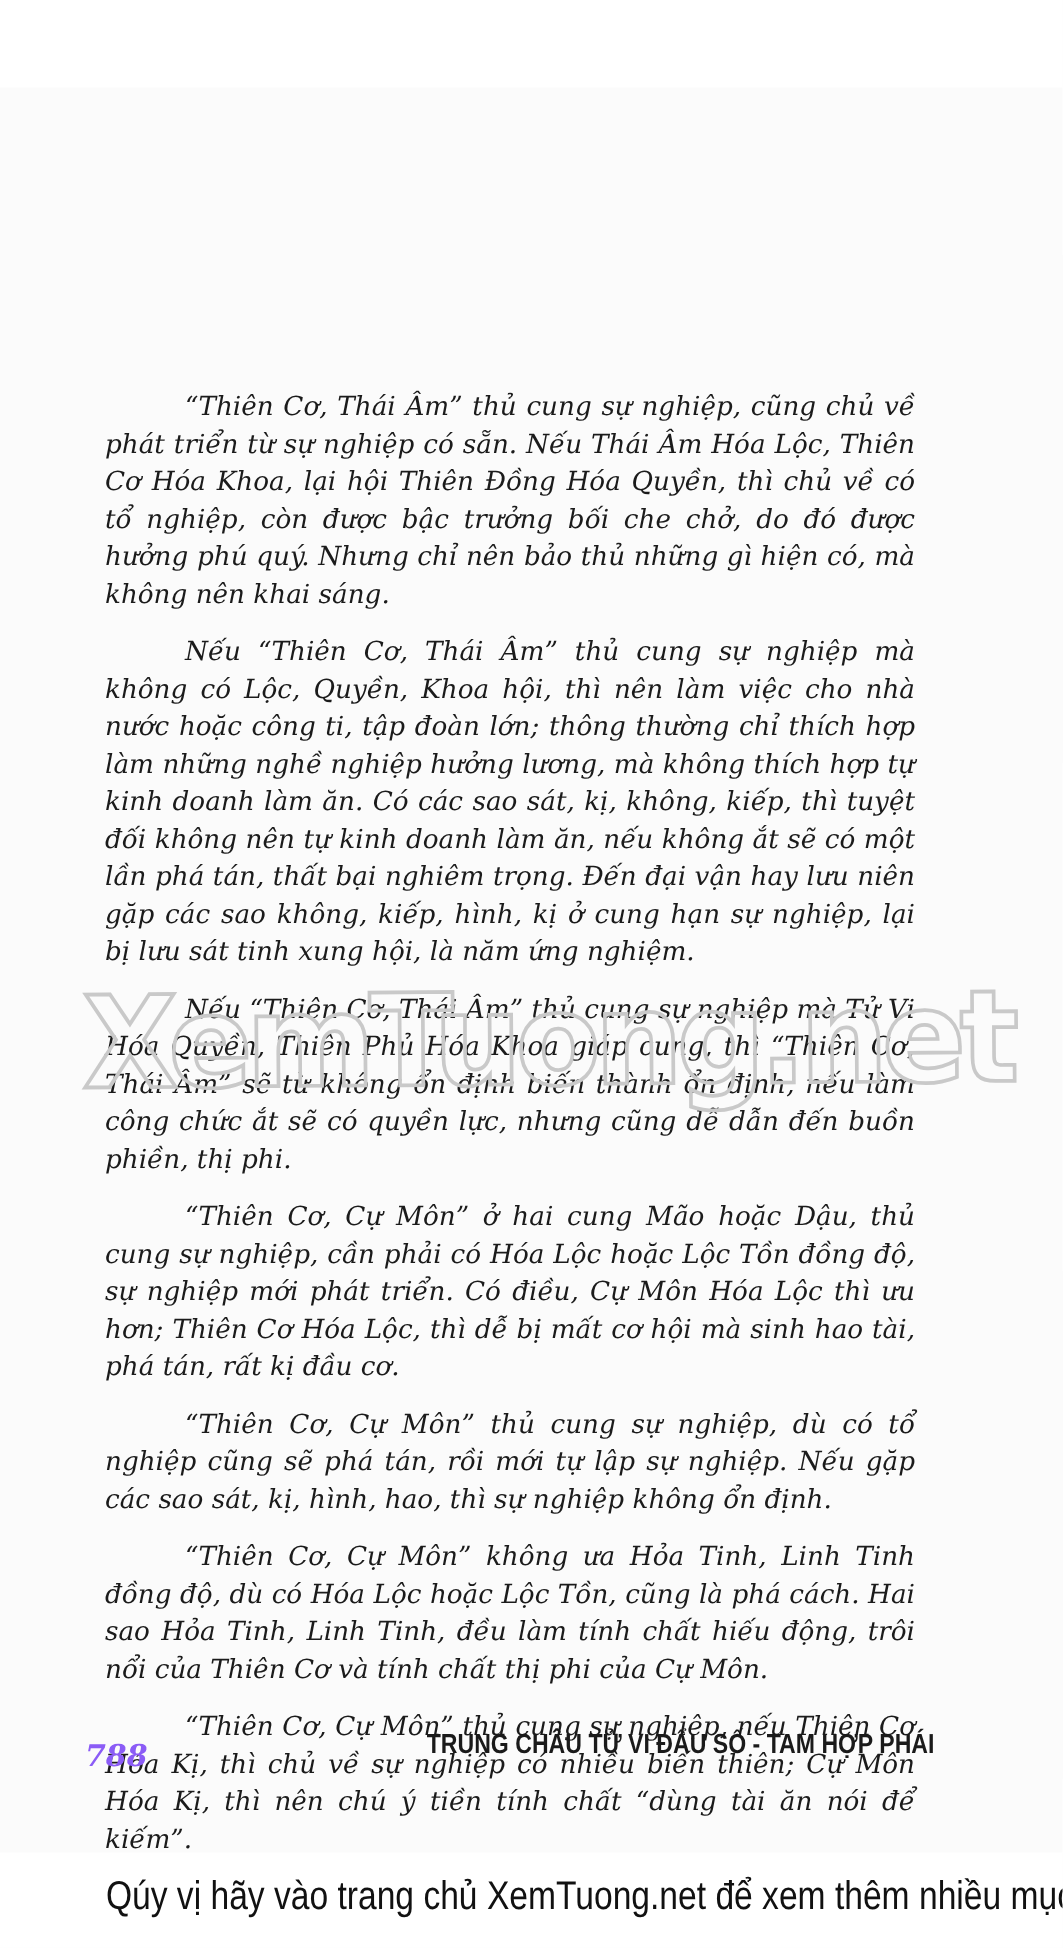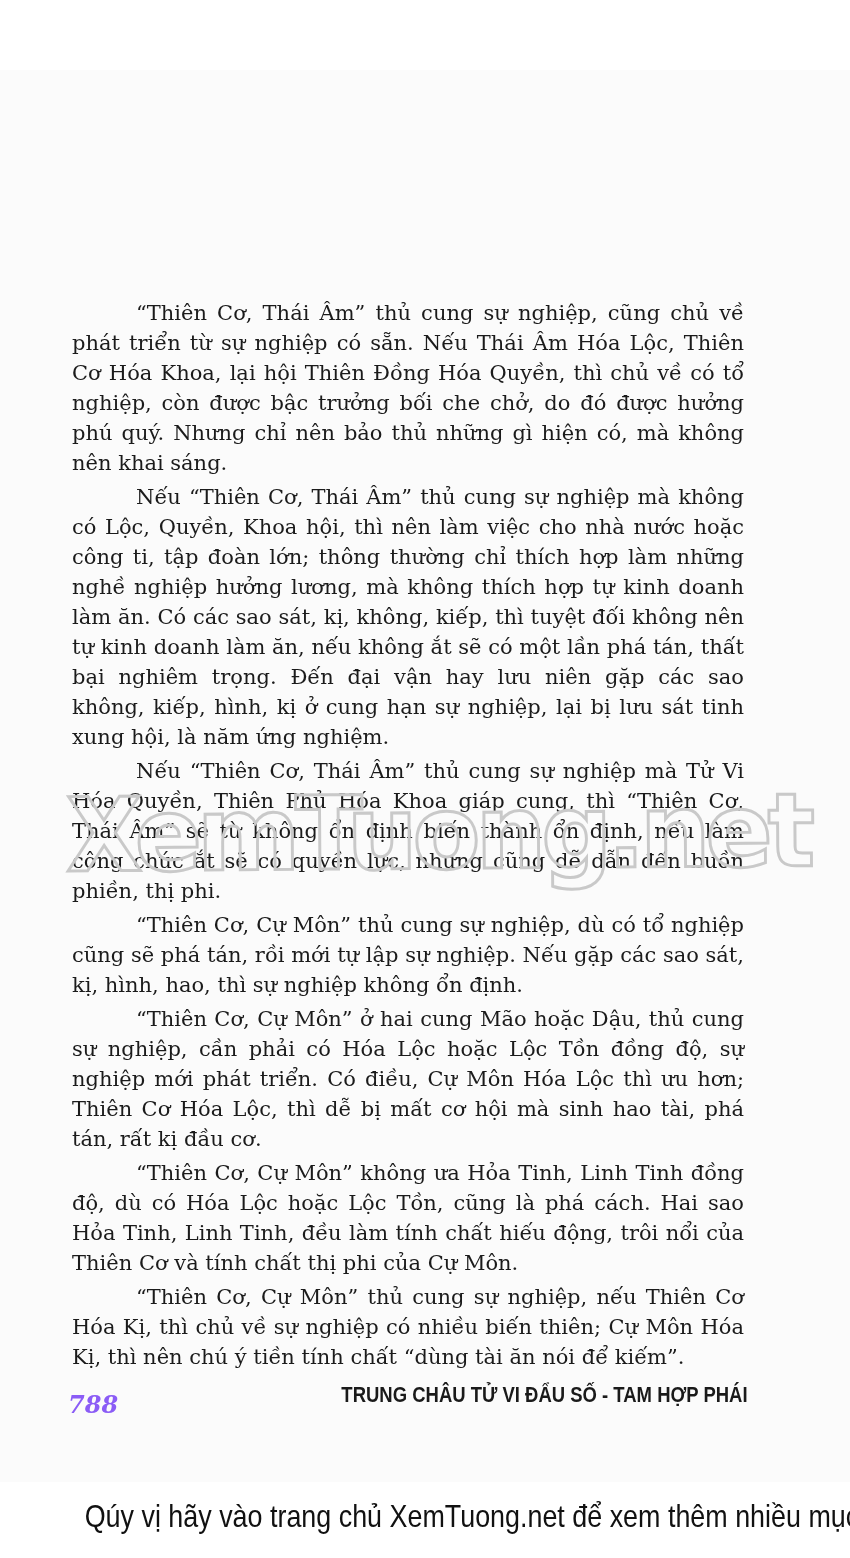--- a/index.html
+++ b/index.html
@@ -26,22 +26,23 @@
     position: absolute;
     left: 68px;
     top: 224px;
     width: 680px;
     font-size: 21px;
     line-height: 30px;
     color: #1b1b1b;
     text-align: justify;
   }
   .body-text p {
-    margin: 4px;
+    margin: 16px;
     text-indent: 64px;
+    font-style: italic;
   }
   .watermark {
     position: absolute;
     left: 66px;
     top: 706px;
     width: 760px;
     font-family: "DejaVu Sans", sans-serif;
     font-weight: bold;
     font-size: 102px;
     letter-spacing: -5px;
@@ -103,22 +104,22 @@
 </style>
 </head>
 <body>
 
 <div class="scan-area">
 
   <div class="body-text">
     <p>“Thiên Cơ, Thái Âm” thủ cung sự nghiệp, cũng chủ về phát triển từ sự nghiệp có sẵn. Nếu Thái Âm Hóa Lộc, Thiên Cơ Hóa Khoa, lại hội Thiên Đồng Hóa Quyền, thì chủ về có tổ nghiệp, còn được bậc trưởng bối che chở, do đó được hưởng phú quý. Nhưng chỉ nên bảo thủ những gì hiện có, mà không nên khai sáng.</p>
     <p>Nếu “Thiên Cơ, Thái Âm” thủ cung sự nghiệp mà không có Lộc, Quyền, Khoa hội, thì nên làm việc cho nhà nước hoặc công ti, tập đoàn lớn; thông thường chỉ thích hợp làm những nghề nghiệp hưởng lương, mà không thích hợp tự kinh doanh làm ăn. Có các sao sát, kị, không, kiếp, thì tuyệt đối không nên tự kinh doanh làm ăn, nếu không ắt sẽ có một lần phá tán, thất bại nghiêm trọng. Đến đại vận hay lưu niên gặp các sao không, kiếp, hình, kị ở cung hạn sự nghiệp, lại bị lưu sát tinh xung hội, là năm ứng nghiệm.</p>
     <p>Nếu “Thiên Cơ, Thái Âm” thủ cung sự nghiệp mà Tử Vi Hóa Quyền, Thiên Phủ Hóa Khoa giáp cung, thì “Thiên Cơ, Thái Âm” sẽ từ không ổn định biến thành ổn định, nếu làm công chức ắt sẽ có quyền lực, nhưng cũng dễ dẫn đến buồn phiền, thị phi.</p>
+    <p>“Thiên Cơ, Cự Môn” ở hai cung Mão hoặc Dậu, thủ cung sự nghiệp, cần phải có Hóa Lộc hoặc Lộc Tồn đồng độ, sự nghiệp mới phát triển. Có điều, Cự Môn Hóa Lộc thì ưu hơn; Thiên Cơ Hóa Lộc, thì dễ bị mất cơ hội mà sinh hao tài, phá tán, rất kị đầu cơ.</p>
     <p>“Thiên Cơ, Cự Môn” thủ cung sự nghiệp, dù có tổ nghiệp cũng sẽ phá tán, rồi mới tự lập sự nghiệp. Nếu gặp các sao sát, kị, hình, hao, thì sự nghiệp không ổn định.</p>
-    <p>“Thiên Cơ, Cự Môn” ở hai cung Mão hoặc Dậu, thủ cung sự nghiệp, cần phải có Hóa Lộc hoặc Lộc Tồn đồng độ, sự nghiệp mới phát triển. Có điều, Cự Môn Hóa Lộc thì ưu hơn; Thiên Cơ Hóa Lộc, thì dễ bị mất cơ hội mà sinh hao tài, phá tán, rất kị đầu cơ.</p>
     <p>“Thiên Cơ, Cự Môn” không ưa Hỏa Tinh, Linh Tinh đồng độ, dù có Hóa Lộc hoặc Lộc Tồn, cũng là phá cách. Hai sao Hỏa Tinh, Linh Tinh, đều làm tính chất hiếu động, trôi nổi của Thiên Cơ và tính chất thị phi của Cự Môn.</p>
     <p>“Thiên Cơ, Cự Môn” thủ cung sự nghiệp, nếu Thiên Cơ Hóa Kị, thì chủ về sự nghiệp có nhiều biến thiên; Cự Môn Hóa Kị, thì nên chú ý tiền tính chất “dùng tài ăn nói để kiếm”.</p>
   </div>
 
   <div class="watermark">XemTuong.net</div>
 
   <div class="footer">
     <span class="page-number">788</span>
     <span class="running-title">TRUNG CHÂU TỬ VI ĐẨU SỐ - TAM HỢP PHÁI</span>
   </div>

